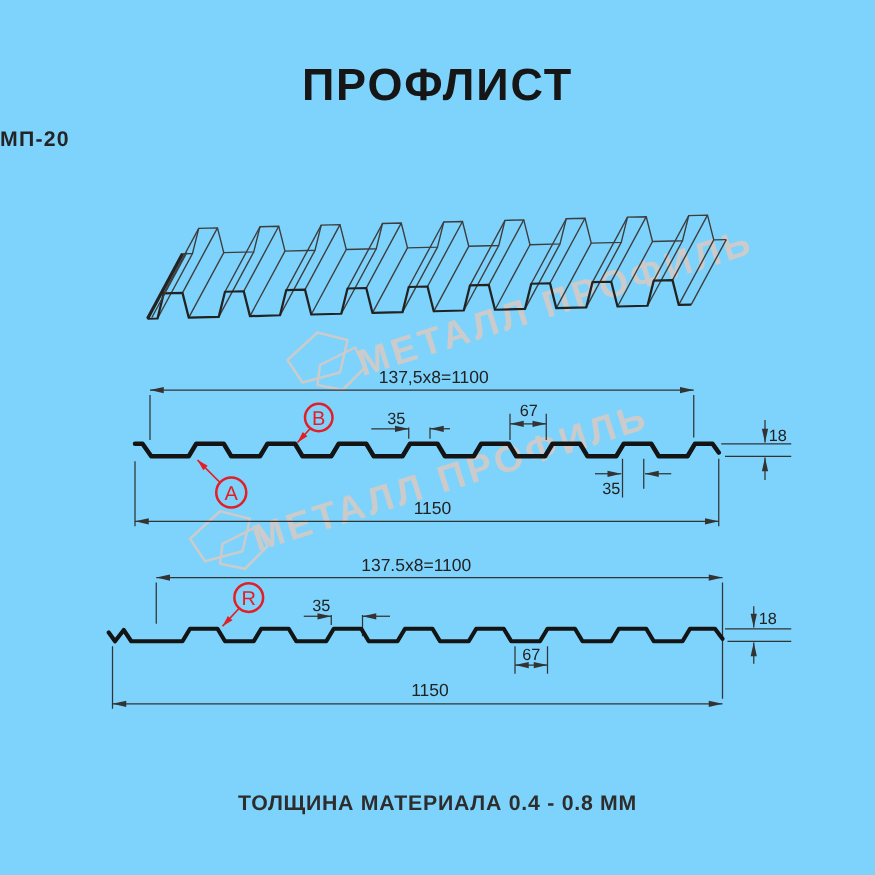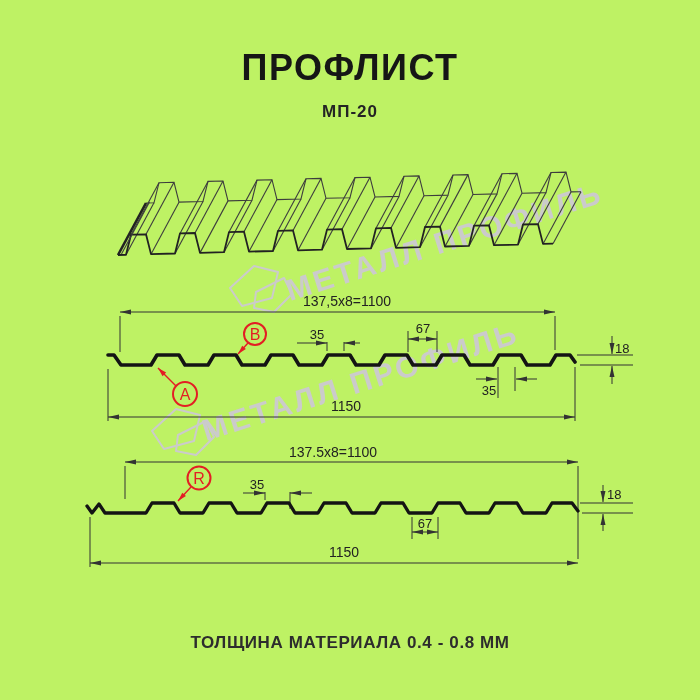--- a/index.html
+++ b/index.html
@@ -1,20 +1,20 @@
 <!DOCTYPE html>
 <html style="--red: #e31e24; --line: #141414; --dim: #333333; --wm: #cbcbcb;"><head>
 <meta charset="utf-8">
 <style>
   html,body{margin:0;padding:0;background:#fff;}
-  .page{position:relative;width:700px;height:700px;background:#bef264;overflow:hidden;
+  .page{position:relative;width:700px;height:700px;background:#7dd3fc;overflow:hidden;
         font-family:"Liberation Sans",sans-serif;}
   .title{position:absolute;top:50px;left:0;width:100%;text-align:center;
          font-size:36px;font-weight:bold;letter-spacing:1.5px;color:#161616;line-height:1;}
-  .subtitle{position:absolute;top:103px;left:0;width:100%;text-align:center;
+  .subtitle{position:absolute;top:103px;left:0;width:100%;
          font-size:17px;font-weight:bold;letter-spacing:1px;color:#242424;line-height:1;}
   .footer{position:absolute;top:634px;left:0;width:100%;text-align:center;
          font-size:17px;font-weight:bold;letter-spacing:.6px;color:#2d2d2d;line-height:1;}
   svg.drawing{position:absolute;left:0;top:0;}
   svg text{font-family:"Liberation Sans",sans-serif;}
   .dl{stroke:var(--dim,#333);stroke-width:1;fill:none;}
   .dt{font-size:14px;fill:#222;}
   .dts{font-size:13px;fill:#222;}
   .a2{marker-start:url(#arw);marker-end:url(#arw);}
   .ae{marker-end:url(#arw);}

